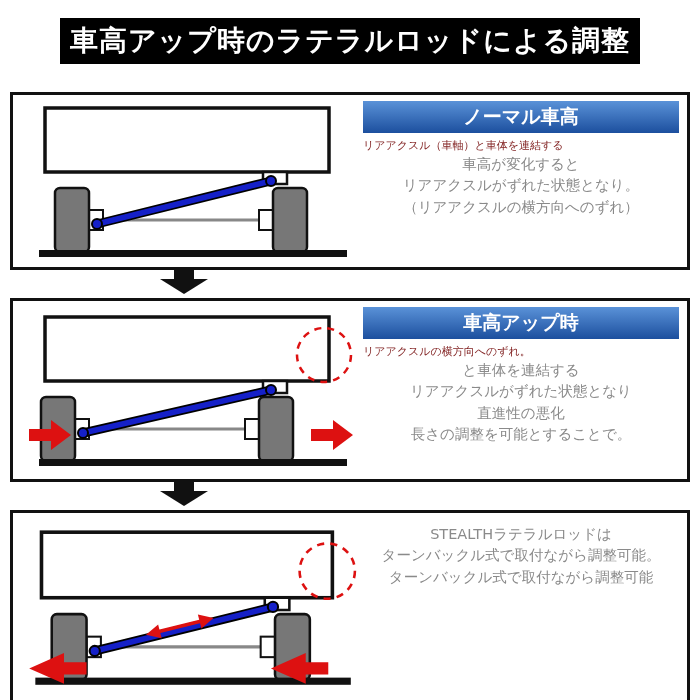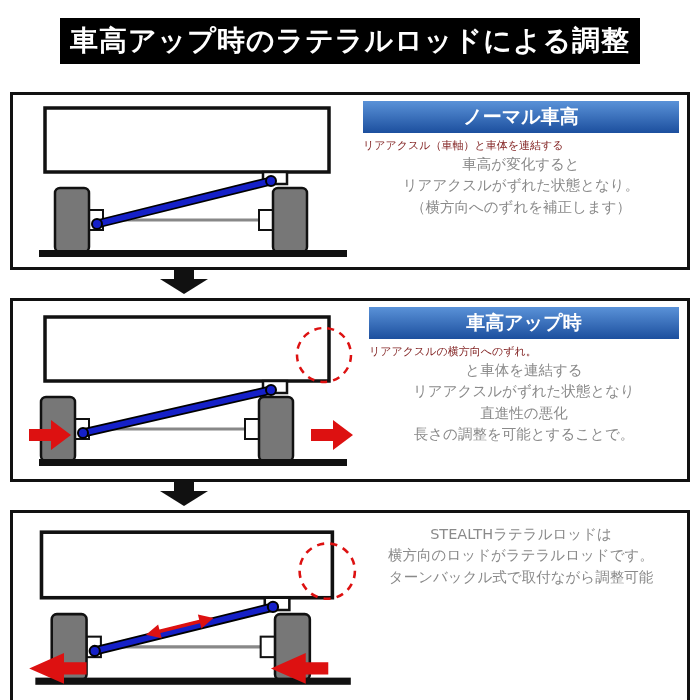--- a/index.html
+++ b/index.html
@@ -10,21 +10,21 @@
   .title-bar{
     margin:18px auto 0;width:580px;height:46px;background:#000;
     color:#fff;display:flex;align-items:center;justify-content:center;
     font-size:28px;font-weight:bold;letter-spacing:1px;white-space:nowrap;
   }
   .panel{
     margin:0 10px;border:3px solid #111;background:#fff;
     display:flex;padding:4px 6px;box-sizing:border-box;
   }
   .panel-1{height:178px;margin-top:28px;}
-  .panel-2{height:184px;gap:6px;}
+  .panel-2{height:184px;}
   .panel-3{height:198px;}
   .panel-diagram{width:342px;flex:none;display:flex;align-items:center;justify-content:center;}
   .panel-right{flex:1;padding:2px 2px 0 2px;}
   .panel-header{
     height:32px;background:linear-gradient(#5a92d8,#1c4f9e);
     color:#fff;font-weight:bold;font-size:19px;
     display:flex;align-items:center;justify-content:center;white-space:nowrap;
   }
   .panel-header.yellow-text{color:#ffe92a;}
   .panel-text{margin-top:5px;}
@@ -57,21 +57,21 @@
       <circle cx="246" cy="79" r="5" fill="#1520c8" stroke="#000" stroke-width="2"></circle>
       <rect x="14" y="148" width="308" height="7" fill="#111"></rect>
     </svg>
   </div>
   <div class="panel-right">
     <div class="panel-header">ノーマル車高</div>
     <div class="panel-text">
       <span class="bold-line">リアアクスル（車軸）と車体を連結する</span>
       <span class="gray-line">車高が変化すると</span>
       <span class="gray-line">リアアクスルがずれた状態となり。</span>
-      <span class="gray-line">（横方向へのずれを補正します）</span>
+      <span class="gray-line">（リアアクスルの横方向へのずれ）</span>
     </div>
   </div>
 </div>
 
 
 <svg class="down-arrow" width="48" height="24" viewBox="0 0 48 24">
   <rect x="14" y="0" width="20" height="10" fill="#111"></rect>
   <polygon points="0,9 48,9 24,24" fill="#111"></polygon>
 </svg>
 
@@ -136,20 +136,20 @@
       </g>
       <rect x="14" y="148" width="308" height="7" fill="#111"></rect>
       <polygon points="64,133 42,133 42,124 8,139 42,154 42,145 64,145" fill="#dd1111"></polygon>
       <polygon points="300,133 278,133 278,124 244,139 278,154 278,145 300,145" fill="#dd1111"></polygon>
       <circle cx="299" cy="44" r="27" fill="none" stroke="#dd1111" stroke-width="2.5" stroke-dasharray="7 6"></circle>
     </svg>
   </div>
   <div class="panel-right">
     <div class="panel-text">
       <span class="gray-line">STEALTHラテラルロッドは</span>
-      <span class="gray-line">横方向のロッドがラテラルロッドです。</span>
+      <span class="gray-line">ターンバックル式で取付ながら調整可能。</span>
       <span class="gray-line">ターンバックル式で取付ながら調整可能</span>
     </div>
   </div>
 </div>
 
 
 
 
 </body></html>

